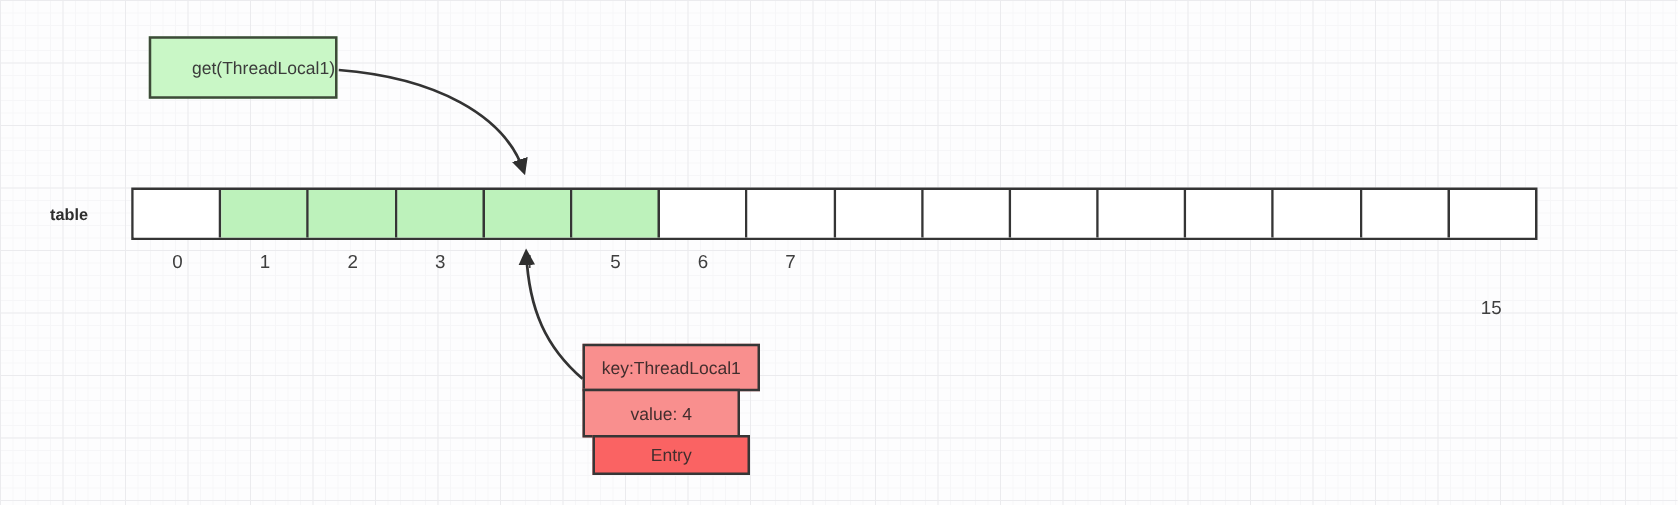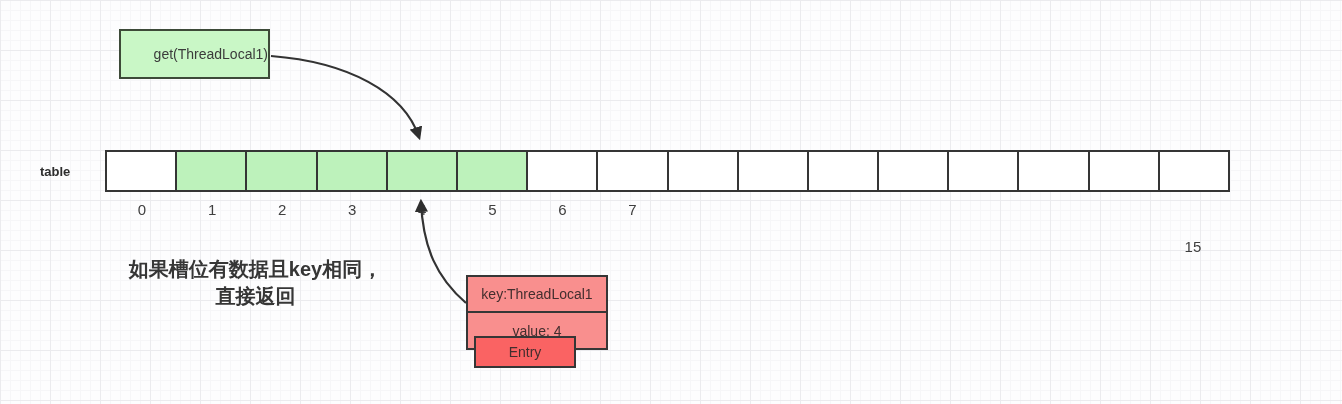--- a/index.html
+++ b/index.html
@@ -50,22 +50,22 @@
     text-align:center;font-size:20px;font-weight:bold;color:#363636;
     line-height:27px;z-index:2;
   }
 
   .entry-box{
     position:absolute;box-sizing:border-box;border:2px solid #363636;
     display:flex;align-items:center;justify-content:center;
     font-size:14px;color:#432e2e;z-index:2;
   }
   .entry-key{left:466px;top:275px;width:142px;height:38px;text-align:right;}
-  .entry-value{left:466px;top:311px;width:142px;height:39px;}
-  .entry-tag{left:474px;top:336px;width:102px;height:32px;align-items:center;}
+  .entry-value{left:466px;top:311px;width:126px;height:39px;}
+  .entry-tag{left:474px;top:348px;width:126px;height:32px;align-items:center;}
 </style>
 </head>
 <body>
 
 <div class="canvas">
 
   <svg class="arrow-layer" width="1342" height="404" viewBox="0 0 1342 404">
     <defs>
       <marker id="ah" viewBox="0 0 10 10" refX="7.5" refY="5" markerWidth="6" markerHeight="6" orient="auto">
         <path d="M0,0 L10,5 L0,10 z" fill="#2f2f2f"></path>
@@ -105,24 +105,20 @@
       <div class="index-label" style="left: 177.062px;">1</div>
       <div class="index-label" style="left: 247.125px;">2</div>
       <div class="index-label" style="left: 317.188px;">3</div>
       <div class="index-label" style="left: 387.25px;">4</div>
       <div class="index-label" style="left: 457.312px;">5</div>
       <div class="index-label" style="left: 527.375px;">6</div>
       <div class="index-label" style="left: 597.438px;">7</div>
       <div class="index-label" style="left: 1157.94px; margin-top: 37px;">15</div>
     </div>
 
-  <div class="note">
-    <div>如果槽位有数据且key相同，</div>
-    <div>直接返回</div>
-  </div>
 
   <div class="entry-box entry-key" style="background: rgb(249, 143, 142);">
     <span>key:ThreadLocal1</span>
   </div>
   <div class="entry-box entry-value" style="background: rgb(249, 143, 142);">
     <span>value: 4</span>
   </div>
   <div class="entry-box entry-tag" style="background: rgb(250, 99, 99);">
     <span>Entry</span>
   </div>

